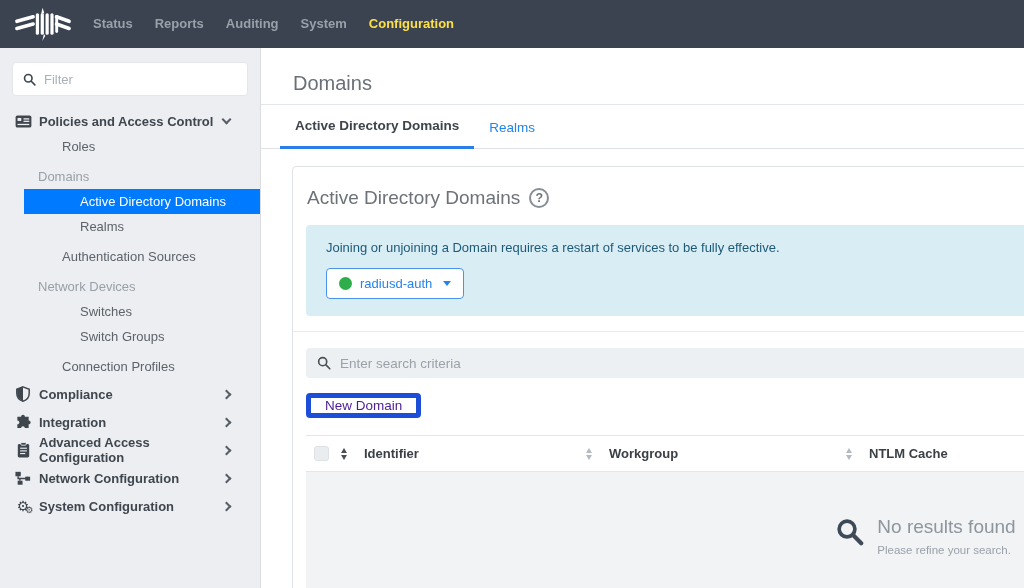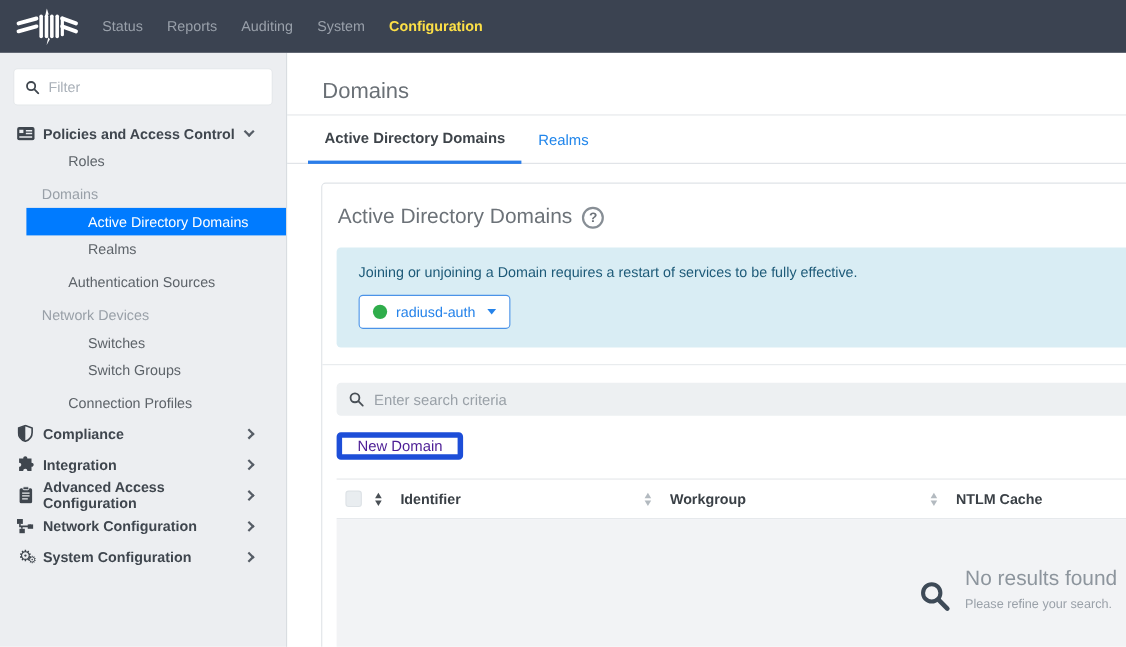--- a/index.html
+++ b/index.html
@@ -3,21 +3,21 @@
 <meta charset="utf-8">
 <style>
   * { margin:0; padding:0; box-sizing:border-box; }
   html,body { width:1024px; height:588px; overflow:hidden; }
   body { position:relative; font-family:"Liberation Sans", sans-serif; background:#fff; }
 
   
   .navbar { position:absolute; top:0; left:0; width:1024px; height:48px; background:#3b4351;
             display:flex; align-items:center; padding-left:14px; z-index:30; }
   .brand { width:60px; height:40px; margin-right:8px; display:flex; align-items:center; cursor:pointer; }
-  .nav-item { color:#99a0aa; font-size:13px; font-weight:400; padding:0 11px; cursor:pointer; line-height:48px; }
+  .nav-item { color:#99a0aa; font-size:13px; font-weight:700; padding:0 11px; cursor:pointer; line-height:48px; }
   .nav-item.active { color:#fde047; font-weight:700; }
 
   
   .sidebar { position:absolute; top:48px; left:0; width:261px; height:558px; background:#eceef1;
              border-right:1px solid #d9dde1; z-index:20; }
   .filter-box { margin:14px 12px 12px; height:34px; background:#fff; border:1px solid #e4e7ea;
                 border-radius:4px; display:flex; align-items:center; padding:0 10px; }
   .filter-box .ficon { color:#3f464e; margin-right:8px; display:flex; }
   .filter-input { border:none; outline:none; flex:1; font-size:13px; color:#495057; background:transparent; font-family:inherit; }
   .filter-input::placeholder { color:#a9b0b8; }
@@ -84,21 +84,21 @@
   .th-identifier { width:245px; }
   .th-workgroup  { width:260px; }
   .sort { display:flex; flex-direction:column; gap:2px; }
   .sort .up { width:0; height:0; border-left:3.5px solid transparent; border-right:3.5px solid transparent; border-bottom:5px solid currentColor; }
   .sort .dn { width:0; height:0; border-left:3.5px solid transparent; border-right:3.5px solid transparent; border-top:5px solid currentColor; }
   .sort.dark  { color:#4a5056; }
   .sort.muted { color:#b3bac0; }
 
   .empty-zone { background:#f2f3f5; height:215px; display:flex; justify-content:center;
                 align-items:flex-start; padding-top:44px; }
-  .empty-state { display:flex; align-items:flex-end; gap:13px; }
+  .empty-state { display:flex; align-items:flex-start; gap:13px; }
   .empty-icon { color:#3e4a57; margin-top:2px; display:flex; }
   .empty-title { font-size:19px; color:#8d959d; }
   .empty-sub { font-size:11.5px; color:#9aa1a9; margin-top:6px; }
 </style>
 </head>
 <body>
 
 <div class="navbar">
   <div class="brand">
     <svg width="58" height="36" viewBox="0 0 64 40">

